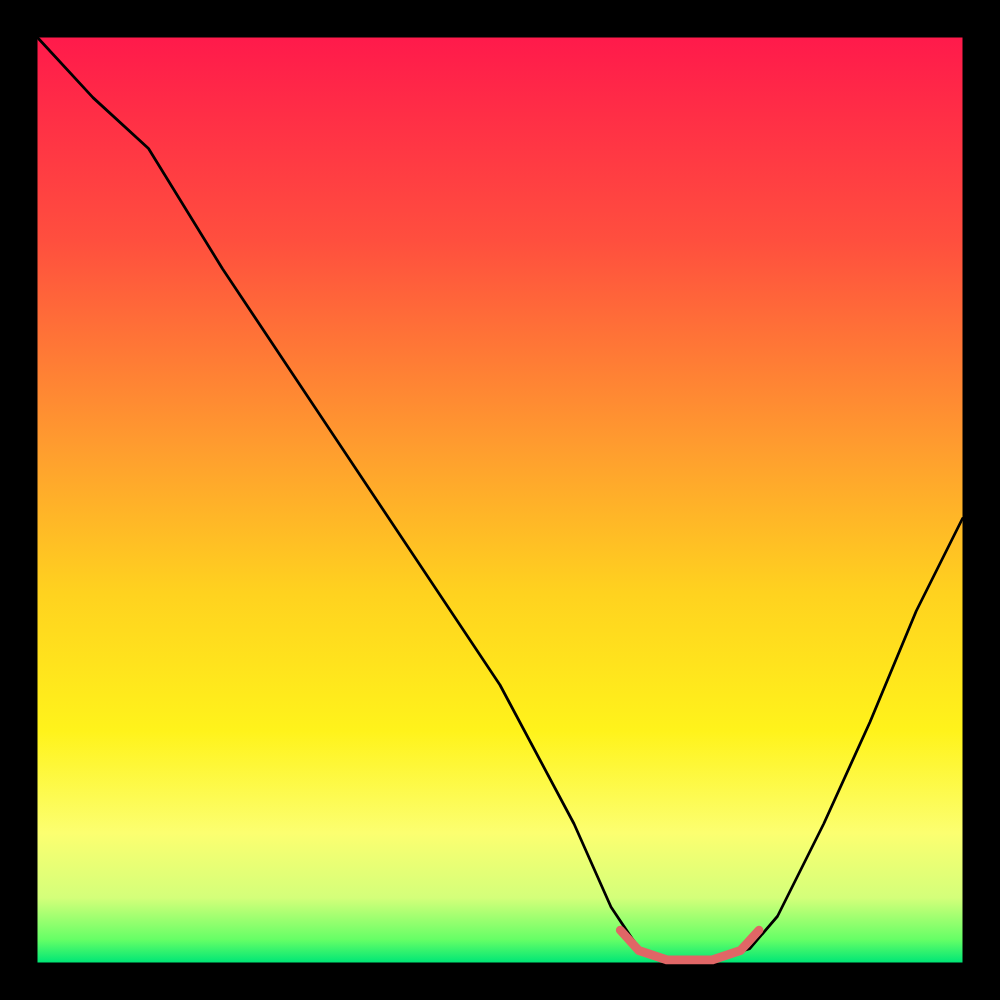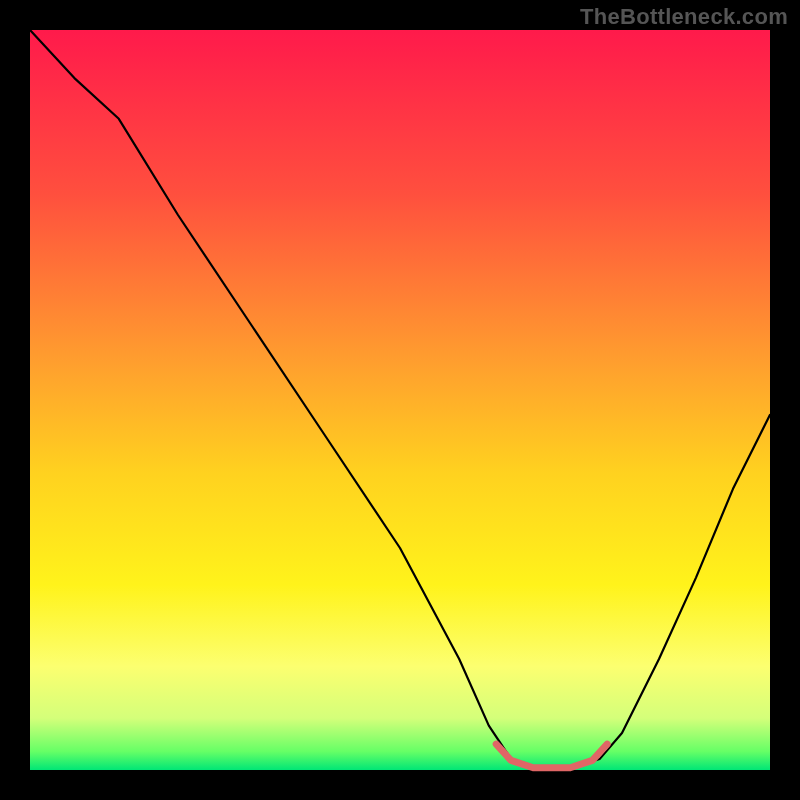--- a/index.html
+++ b/index.html
@@ -31,21 +31,20 @@
     position: absolute;
     inset: 0;
     width: 800px;
     height: 800px;
   }
 </style>
 </head>
 <body>
 
 <div class="stage">
-  <div class="watermark">TheBottleneck.com</div>
   <svg id="chart-svg" viewBox="0 0 800 800" preserveAspectRatio="none">
     <defs>
       <linearGradient id="bg-grad" x1="0" y1="0" x2="0" y2="1">
           <stop offset="0%" stop-color="#ff1a4b"></stop>
           <stop offset="22%" stop-color="#ff4f3e"></stop>
           <stop offset="45%" stop-color="#ff9f2e"></stop>
           <stop offset="60%" stop-color="#ffd21f"></stop>
           <stop offset="75%" stop-color="#fff31b"></stop>
           <stop offset="86%" stop-color="#fcff70"></stop>
           <stop offset="93%" stop-color="#d4ff7a"></stop>

